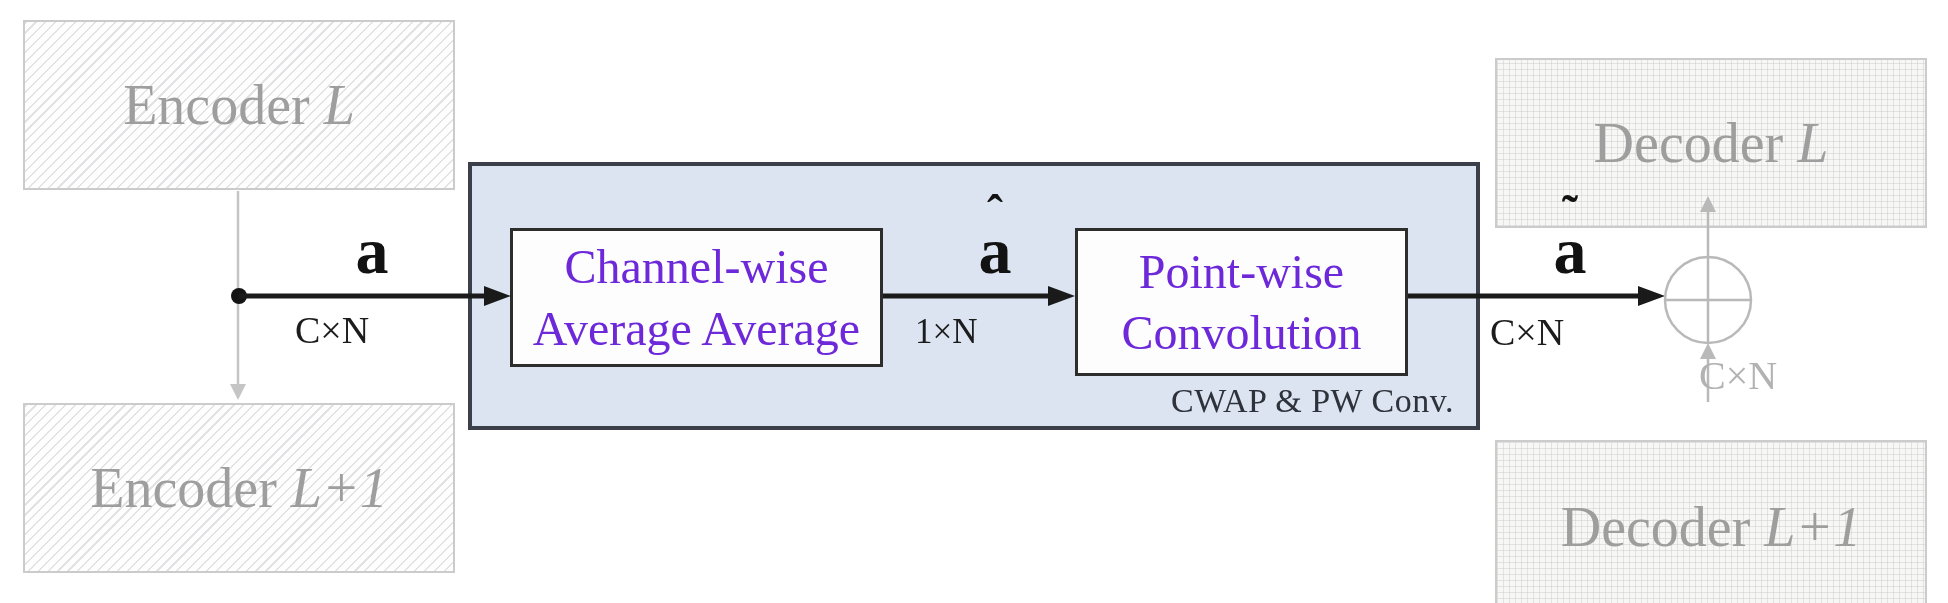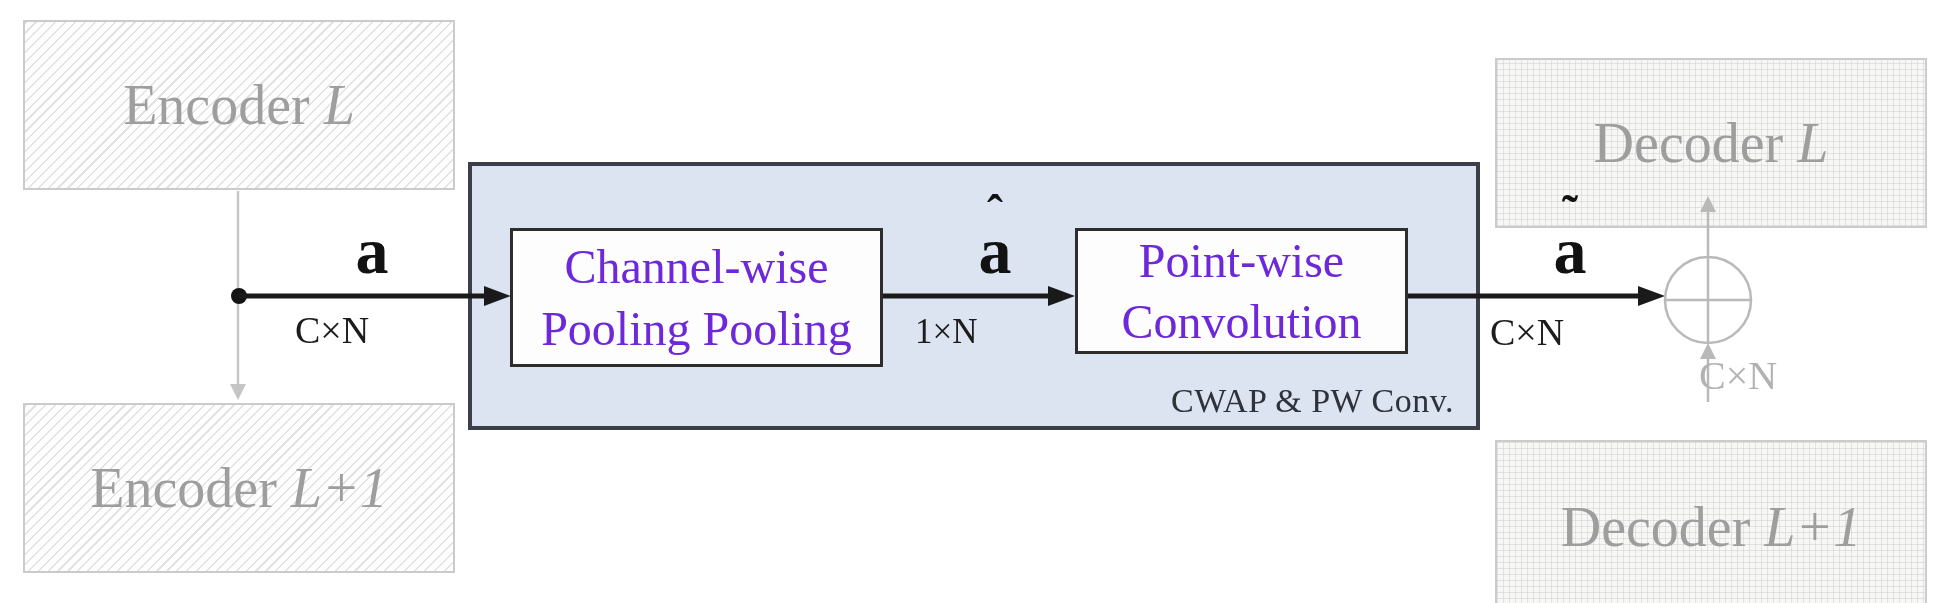--- a/index.html
+++ b/index.html
@@ -42,21 +42,21 @@
     position:absolute;right:22px;bottom:6px;
     font-weight:normal;font-size:34px;color:#2e323a;letter-spacing:0.5px;
   }
   
   .op-box{
     position:absolute;box-sizing:border-box;background:#fdfdfd;border:3px solid #2d2d2d;
     display:flex;flex-direction:column;align-items:center;justify-content:center;
     font-size:48px;line-height:1.28;color:#6d28d9;text-align:center;
   }
   #cwap-box{left:510px; top:228px;width:373px;height:139px;}
-  #pw-box  {left:1075px;top:228px;width:333px;height:126px;}
+  #pw-box  {left:1075px;top:228px;width:333px;height:148px;}
 
   
   .sym{position:absolute;width:140px;text-align:center;color:#121212;font-weight:bold;z-index:3;}
   .sym .accent{display:block;font-size:48px;line-height:20px;height:20px;font-weight:bold;}
   .sym .base{display:block;font-size:66px;line-height:56px;}
   #sym-a     {left:302px; top:203px;}
   #sym-ahat  {left:925px; top:203px;}
   #sym-atilde{left:1500px;top:203px;}
 
   
@@ -86,21 +86,21 @@
   <div class="ghost-box grid" id="decoder-l1">
     <span><span>Decoder </span><i>L+1</i></span>
   </div>
 
   <div class="container-box">
     <span class="container-label">CWAP &amp; PW Conv.</span>
   </div>
 
   <div class="op-box" id="cwap-box">
     <span>Channel-wise</span>
-    <span>Pooling Pooling</span>
+    <span>Average Average</span>
   </div>
   <div class="op-box" id="pw-box">
     <span>Point-wise</span>
     <span>Convolution</span>
   </div>
 
   <svg class="connectors" viewBox="0 0 1948 603">
 
     <line x1="238" y1="191" x2="238" y2="385" stroke="#c5c5c5" stroke-width="2.5"></line>
     <polygon points="238,400 230,384 246,384" fill="#c5c5c5"></polygon>

